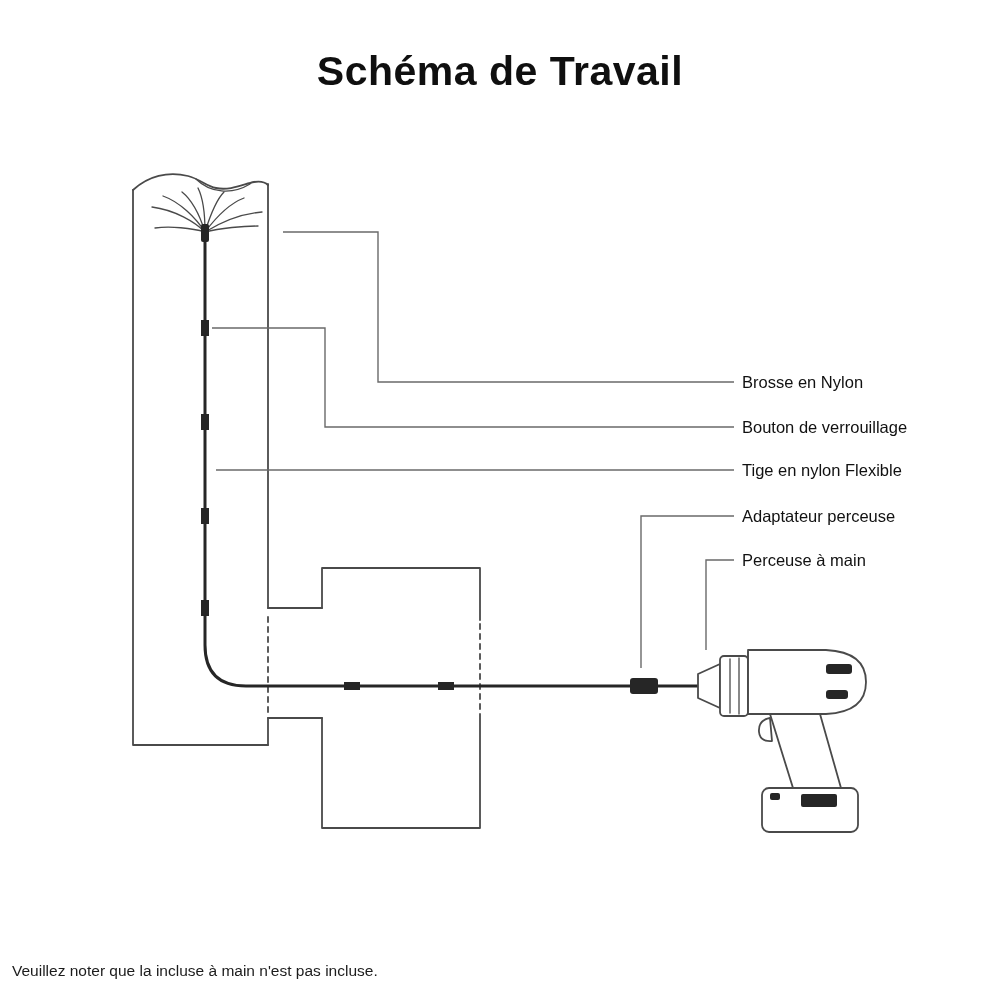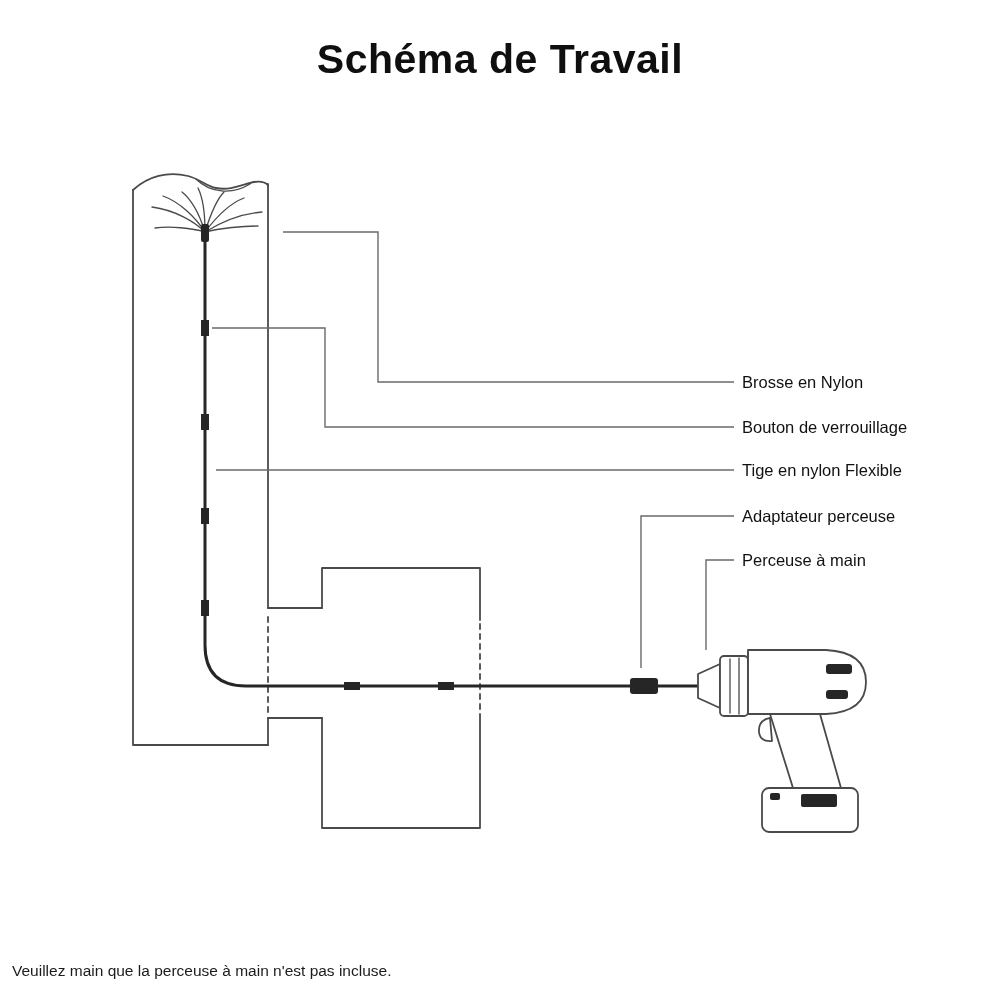--- a/index.html
+++ b/index.html
@@ -2,21 +2,21 @@
 <html style="--color-background: #ffffff; --color-line: #4a4a4a; --color-dark: #262626; --color-text: #111111;"><head>
 <meta charset="utf-8">
 <style>
   html,body{margin:0;padding:0;}
   body{
     width:1000px;height:1000px;position:relative;overflow:hidden;
     background:var(--color-background,#ffffff);
     font-family:"Liberation Sans", sans-serif;
   }
   .title{
-    position:absolute;top:36px;left:0;right:0;text-align:center;
+    position:absolute;top:48px;left:0;right:0;text-align:center;
     font-size:41px;font-weight:700;color:#0f0f0f;letter-spacing:.5px;
   }
   .note{
     position:absolute;left:12px;top:962px;font-size:15.5px;color:#1c1c1c;
   }
   svg.diagram{position:absolute;left:0;top:0;width:1000px;height:1000px;}
   .ln{stroke:var(--color-line,#4a4a4a);stroke-width:1.8;fill:none;stroke-linecap:round;stroke-linejoin:round;}
   .thin{stroke:var(--color-line,#4a4a4a);stroke-width:1.3;fill:none;stroke-linecap:round;}
   .dash{stroke-dasharray:5 5;}
   .rod{stroke:#262626;stroke-width:3;fill:none;stroke-linecap:round;}
@@ -107,13 +107,13 @@
 
   <g>
     <text class="lbl" x="742" y="388">Brosse en Nylon</text>
     <text class="lbl" x="742" y="433">Bouton de verrouillage</text>
     <text class="lbl" x="742" y="476">Tige en nylon Flexible</text>
     <text class="lbl" x="742" y="522">Adaptateur perceuse</text>
     <text class="lbl" x="742" y="566">Perceuse à main</text>
   </g>
 </svg>
 
-<div class="note">Veuillez main que la perceuse à main n'est pas incluse.</div>
+<div class="note">Veuillez noter que la incluse à main n'est pas incluse.</div>
 
 </body></html>

